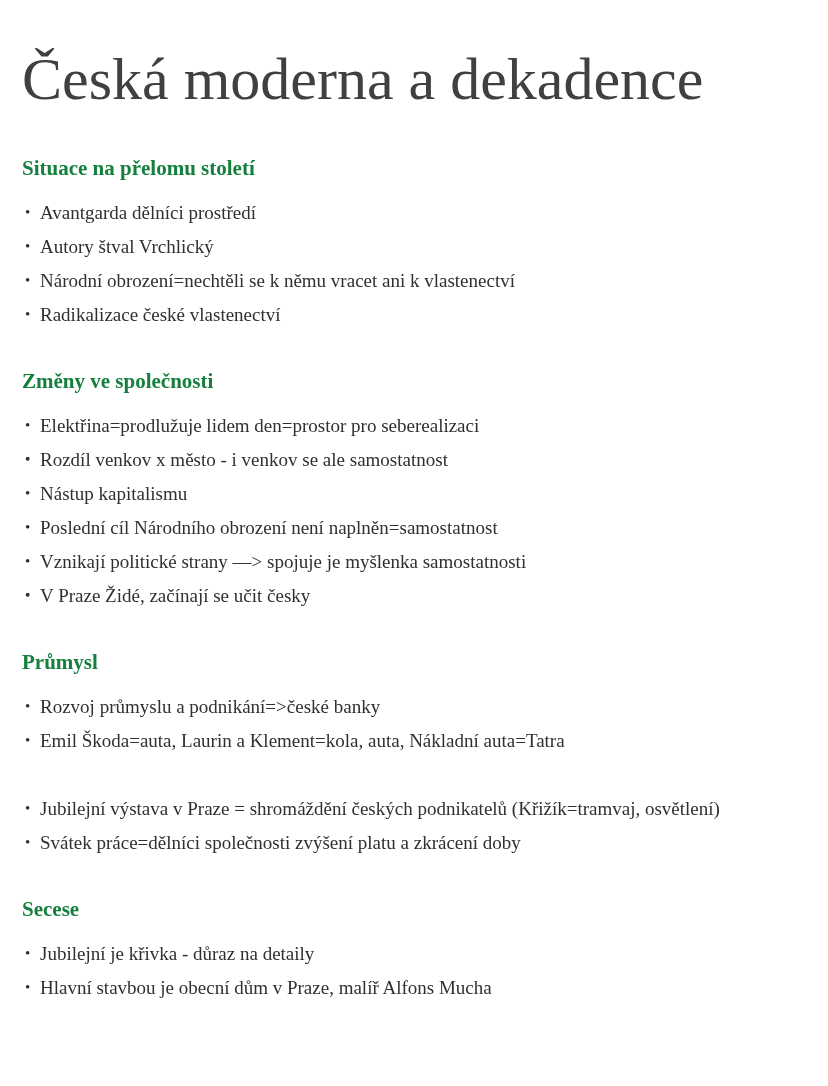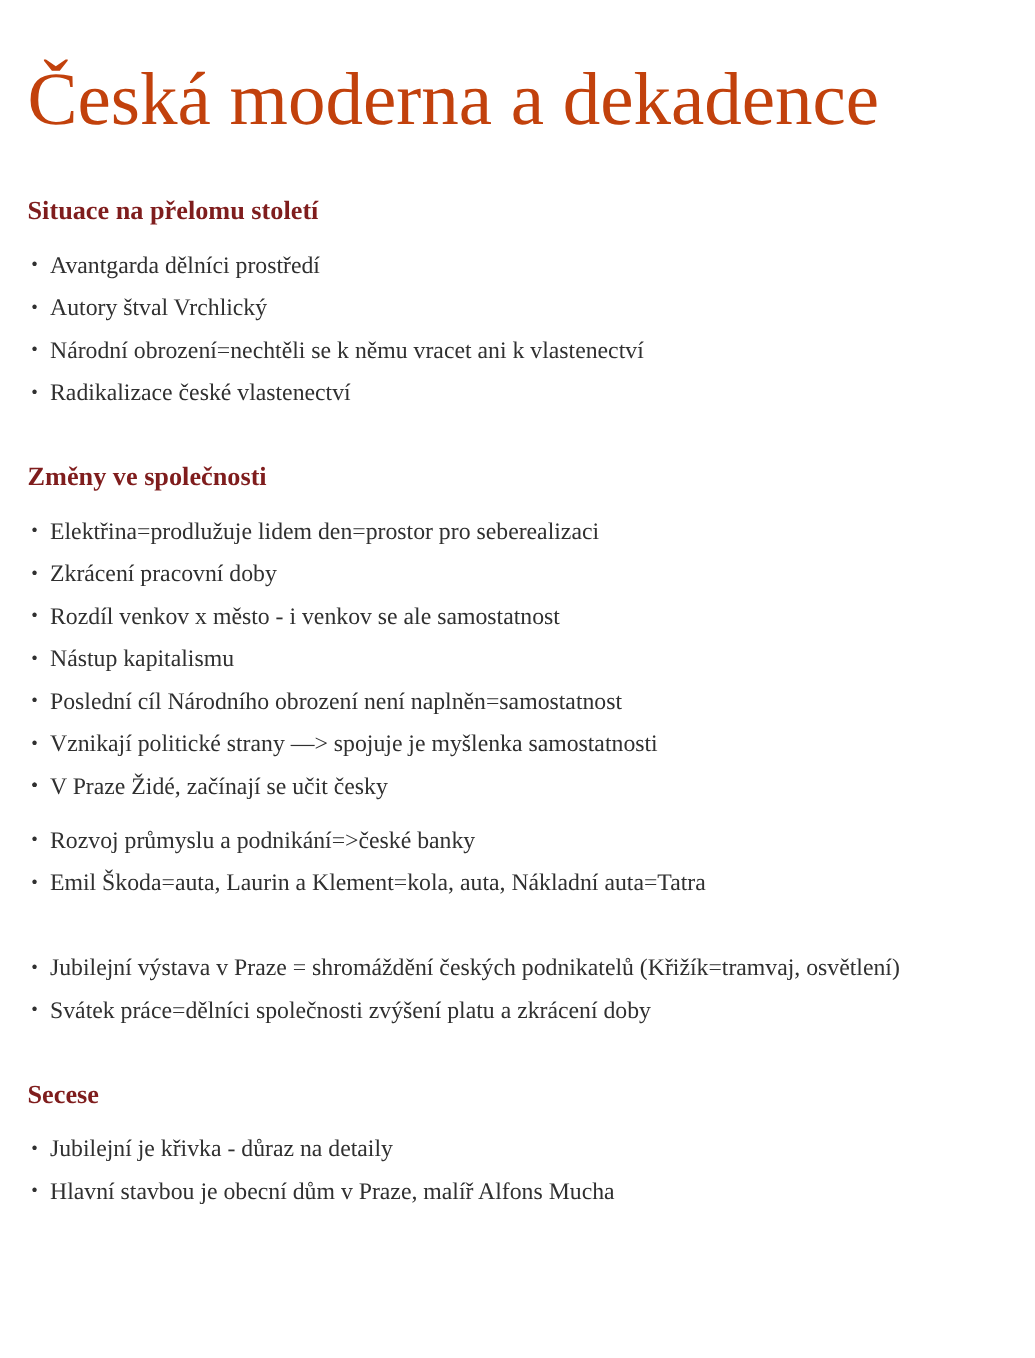--- a/index.html
+++ b/index.html
@@ -15,27 +15,27 @@
   }
   .doc {
     padding: 0 40px 0 22px;
   }
   .title {
     margin: 46px 0 0 0;
     font-size: 60px;
     line-height: 66px;
     font-weight: normal;
     letter-spacing: 0px;
-    color: #c2410c;
+    color: #404040;
   }
   .section-heading {
     font-size: 21px;
     line-height: 24px;
     font-weight: bold;
-    color: #7f1d1d;
+    color: #15803d;
     margin: 44px 0 22px 0;
   }
   ul.bullet-list {
     list-style: none;
     margin: 22px 0 0 0;
     padding: 0;
   }
   li.bullet-item {
     position: relative;
     padding-left: 18px;
@@ -88,21 +88,20 @@
 
   <section>
     <h2 class="section-heading">Změny ve společnosti</h2>
     <ul class="bullet-list">
       <li class="bullet-item">
         <span class="dot">•</span>
         <span>Elektřina=prodlužuje lidem den=prostor pro seberealizaci</span>
       </li>
       <li class="bullet-item">
         <span class="dot">•</span>
-        <span>Zkrácení pracovní doby</span>
       </li>
       <li class="bullet-item">
         <span class="dot">•</span>
         <span>Rozdíl venkov x město - i venkov se ale samostatnost</span>
       </li>
       <li class="bullet-item">
         <span class="dot">•</span>
         <span>Nástup kapitalismu</span>
       </li>
       <li class="bullet-item">
@@ -117,20 +116,21 @@
         <span class="dot">•</span>
       </li>
       <li class="bullet-item">
         <span class="dot">•</span>
         <span>V Praze Židé, začínají se učit česky</span>
       </li>
     </ul>
   </section>
 
   <section>
+    <h2 class="section-heading">Průmysl</h2>
     <ul class="bullet-list">
       <li class="bullet-item">
         <span class="dot">•</span>
         <span>Rozvoj průmyslu a podnikání=&gt;české banky</span>
       </li>
       <li class="bullet-item">
         <span class="dot">•</span>
         <span>Emil Škoda=auta, Laurin a Klement=kola, auta, Nákladní auta=Tatra</span>
       </li>
       <li class="bullet-item gap-before">

